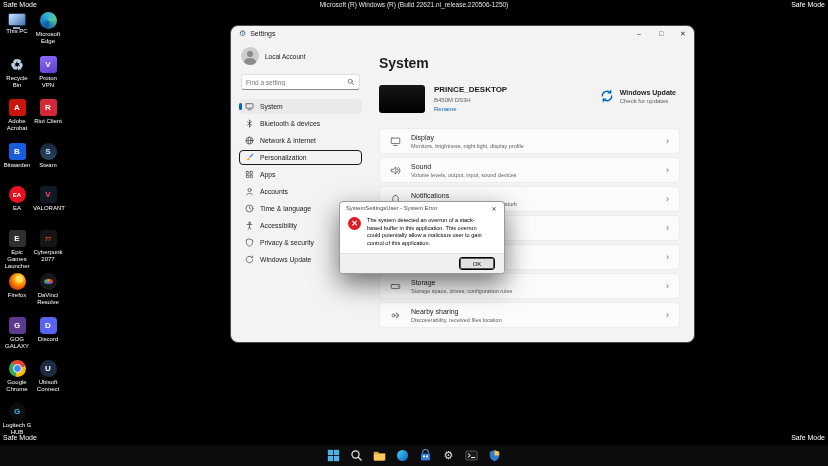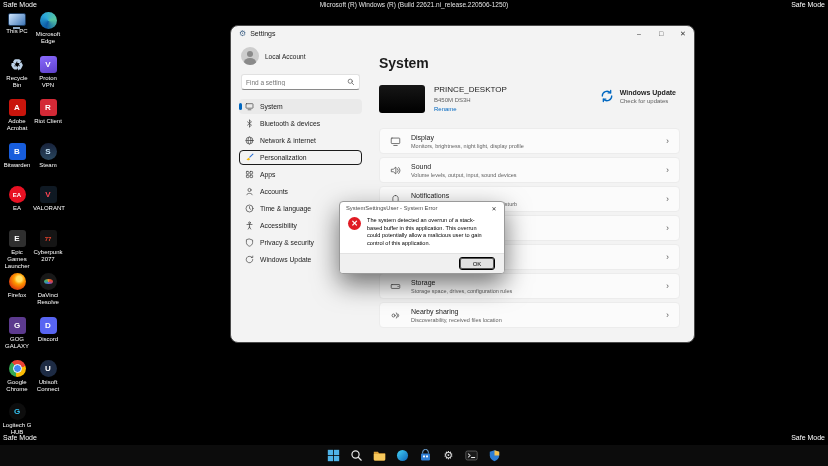--- a/index.html
+++ b/index.html
@@ -78,21 +78,21 @@
   .nav-item.sel::before{content:"";position:absolute;left:0;top:4px;bottom:4px;width:2.5px;border-radius:2px;background:#0067c0;}
   .nav-item.focusring{outline:1px solid #1b1b1b;outline-offset:-1px;}
   .nav-label{font-size:6.8px;white-space:nowrap;}
   .nico{width:9px;height:9px;flex:none;stroke:#3b3b3b;fill:none;stroke-width:1.2;stroke-linecap:round;stroke-linejoin:round;}
   
   .main{flex:1;padding:10px 14px 0 12px;box-sizing:border-box;min-width:0;}
   .page-title{font-size:14px;font-weight:600;color:#1b1b1b;margin:4px 0 14px 0;}
   .device-row{display:flex;align-items:flex-start;}
   .thumb{width:46px;height:28px;border-radius:3px;background:linear-gradient(#161616,#000);flex:none;}
   .device-info{margin-left:9px;}
-  .device-name{font-size:8px;font-weight:normal;color:#1b1b1b;}
+  .device-name{font-size:8px;font-weight:bold;color:#1b1b1b;}
   .device-model{font-size:6px;color:#5f5f5f;margin-top:2.5px;}
   .rename{font-size:6px;color:#0067c0;margin-top:3px;cursor:pointer;}
   .update-block{margin-left:auto;display:flex;gap:6px;align-items:flex-start;padding:4px 4px 0 0;}
   .upd{width:14px;height:14px;flex:none;stroke:#0067c0;fill:none;stroke-width:1.5;stroke-linecap:round;}
   .update-title{font-size:7px;font-weight:bold;color:#1b1b1b;}
   .update-sub{font-size:6px;color:#5f5f5f;margin-top:2px;}
   .rows{margin-top:15px;display:flex;flex-direction:column;gap:3px;}
   .row{height:26px;background:#fbfbfb;border:1px solid #ececec;border-radius:4px;display:flex;align-items:center;
        padding:0 10px;box-sizing:border-box;}
   .rico{width:11px;height:11px;flex:none;stroke:#4a4a4a;fill:none;stroke-width:1.1;stroke-linecap:round;stroke-linejoin:round;}

